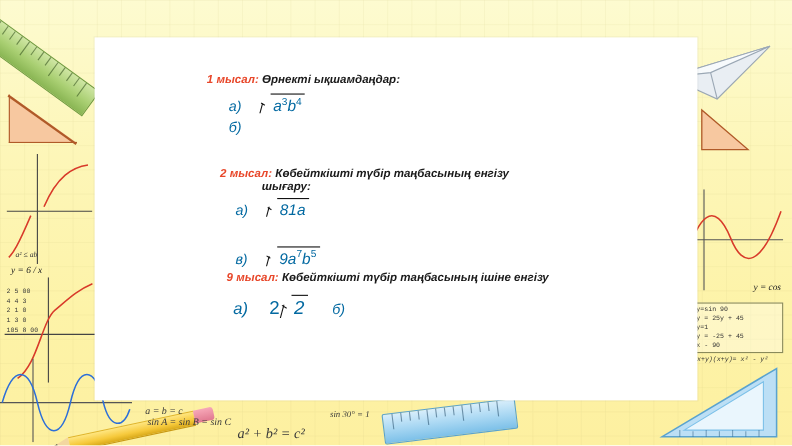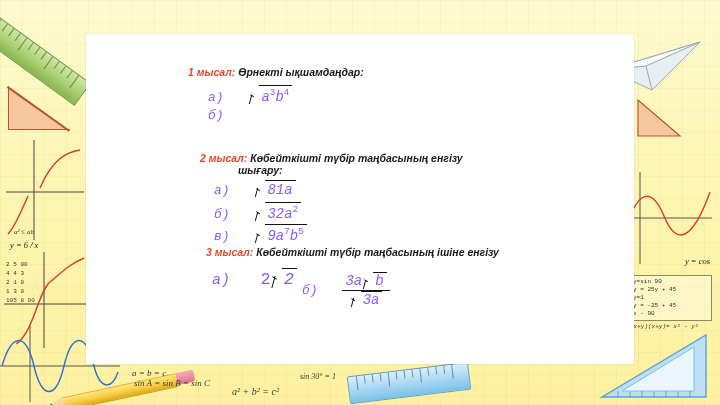--- a/index.html
+++ b/index.html
@@ -227,23 +227,23 @@
     font-weight: bold;
     font-style: italic;
     font-size: 10.5px;
     white-space: nowrap;
   }
   .ex-title .num { color: #e8472a; }
   .ex-title .txt { color: #1a1a1a; margin-top: 17px; }
 
   .mathline {
     position: absolute;
-    font-family: Liberation Mono, monospace;
+    font-family: Liberation Sans, sans-serif;
     font-size: 14px;
-    color: #8b5cf6;
+    color: #0369a1;
     white-space: nowrap;
   }
   .lbl { font-style: italic; font-size: 13px; }
 
   
   .rad { display: inline-block; position: relative; padding-left: 11px; }
   .rad::before {
     content: "";
     position: absolute;
     left: 2px; bottom: 1px;
@@ -360,21 +360,21 @@
 
   <div class="pencil">
     <div class="tip"></div>
       <div class="lead"></div>
     <div class="body"></div>
       <div class="eraser"></div>
   </div>
 
   <div class="formula-scribble" style="left:132px; top:368px; font-size:9px;">a = b = c</div>
   <div class="formula-scribble" style="left:134px; top:378px; font-size:9px;">sin A = sin B = sin C</div>
-  <div class="formula-scribble" style="left:232px; top:386px; font-size:10px;">a² + b² = c²</div>
+  <div class="formula-scribble" style="left:216px; top:386px; font-size:13px;">a² + b² = c²</div>
   <div class="formula-scribble" style="left:300px; top:372px; font-size:8px;">sin 30° = 1</div>
 
   <div class="ruler-blue">
     <div class="tick long" style="left:8px"></div>
       <div class="tick" style="left:16px"></div>
     <div class="tick" style="left:24px"></div>
       <div class="tick" style="left:32px"></div>
     <div class="tick long" style="left:40px"></div>
       <div class="tick" style="left:48px"></div>
     <div class="tick" style="left:56px"></div>
@@ -453,46 +453,37 @@
     <div class="ex-title" style="left:238px; top:164px;">
       <span class="txt">шығару:</span>
     </div>
 
     <div class="mathline" style="left:214px; top:180px;">
       <span class="lbl">а)</span>
       <span style="display:inline-block; width:8px;"></span>
       <span class="rad"><span class="under">81<i>a</i></span></span>
     </div>
 
-    <div class="mathline" style="left:214px; top:202px;">
-      <span class="lbl">б)</span>
-      <span style="display:inline-block; width:8px;"></span>
-      <span class="rad"><span class="under">32<i>a</i><sup class="e">2</sup></span></span>
-    </div>
 
     <div class="mathline" style="left:214px; top:224px;">
       <span class="lbl">в)</span>
       <span style="display:inline-block; width:8px;"></span>
       <span class="rad"><span class="under">9<i>a</i><sup class="e">7</sup><i>b</i><sup class="e">5</sup></span></span>
     </div>
 
     <div class="ex-title" style="left:206px; top:246px;">
-      <span class="num">3 мысал:</span>
+      <span class="num">9 мысал:</span>
       <span class="txt">Көбейткішті түбір таңбасының ішіне енгізу</span>
     </div>
 
     <div class="mathline big" style="left:212px; top:268px;">
       <span class="lbl" style="font-size:15px;">а)</span>
       <span style="display:inline-block; width:10px;"></span>
       <span>2<span class="rad"><span class="under">2</span></span></span>
     </div>
 
     <div class="mathline" style="left:302px; top:272px;">
       <span class="lbl">б)</span>
       <span style="display:inline-block; width:8px;"></span>
-      <span class="frac">
-        <span class="n">3<i>a</i><span class="rad"><span class="under"><i>b</i></span></span></span>
-        <span class="d"><span class="rad"><span class="under">3<i>a</i></span></span></span>
-      </span>
     </div>
 
   </div>
 </div>
 
 </body></html>

